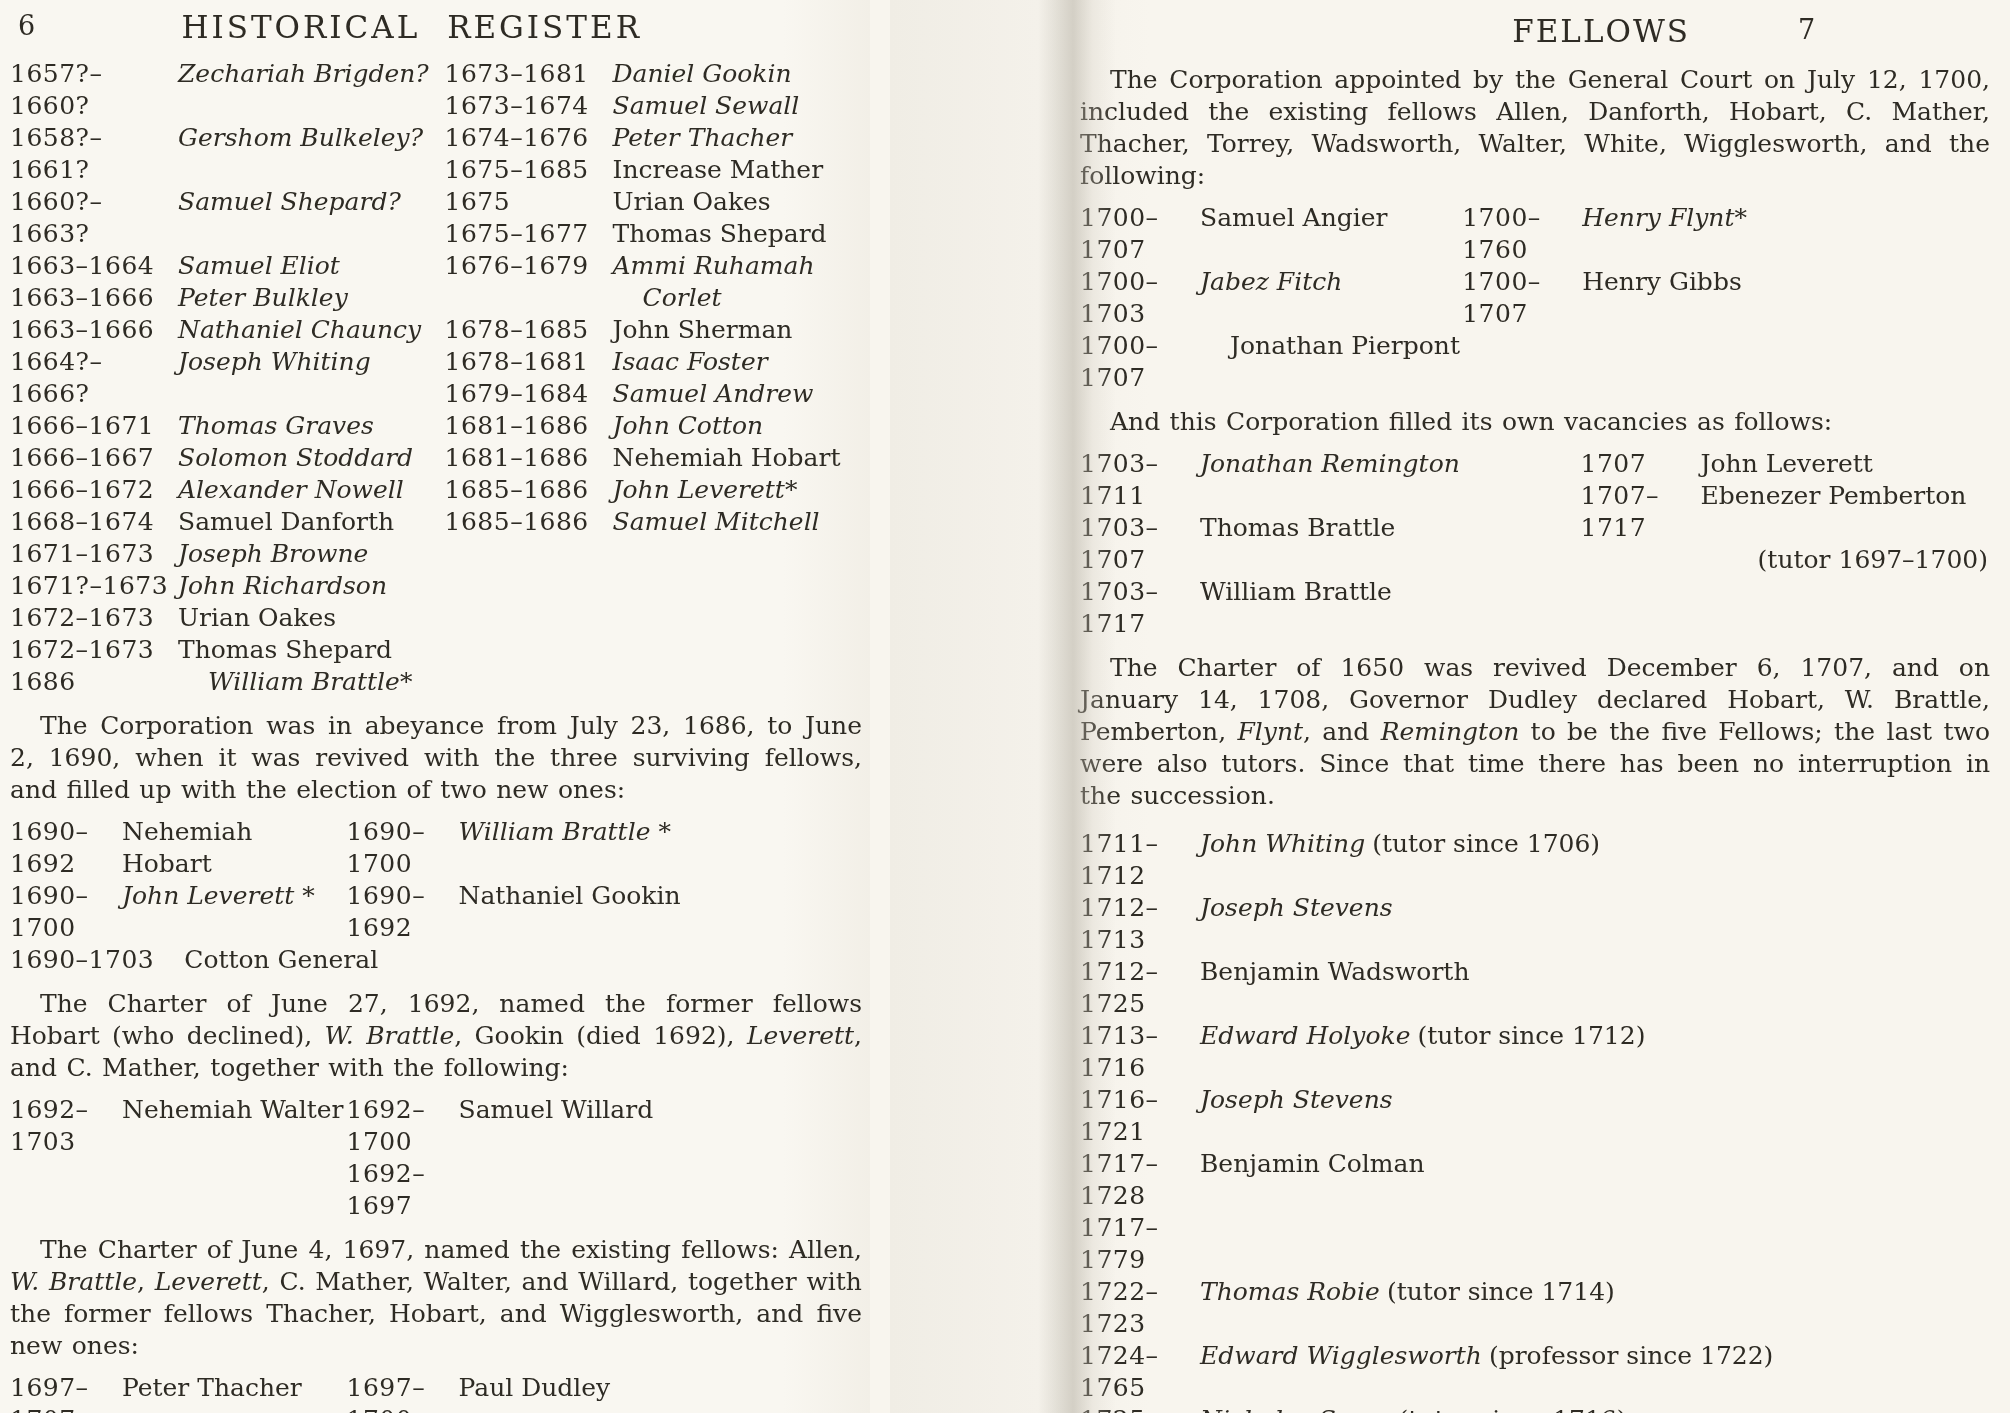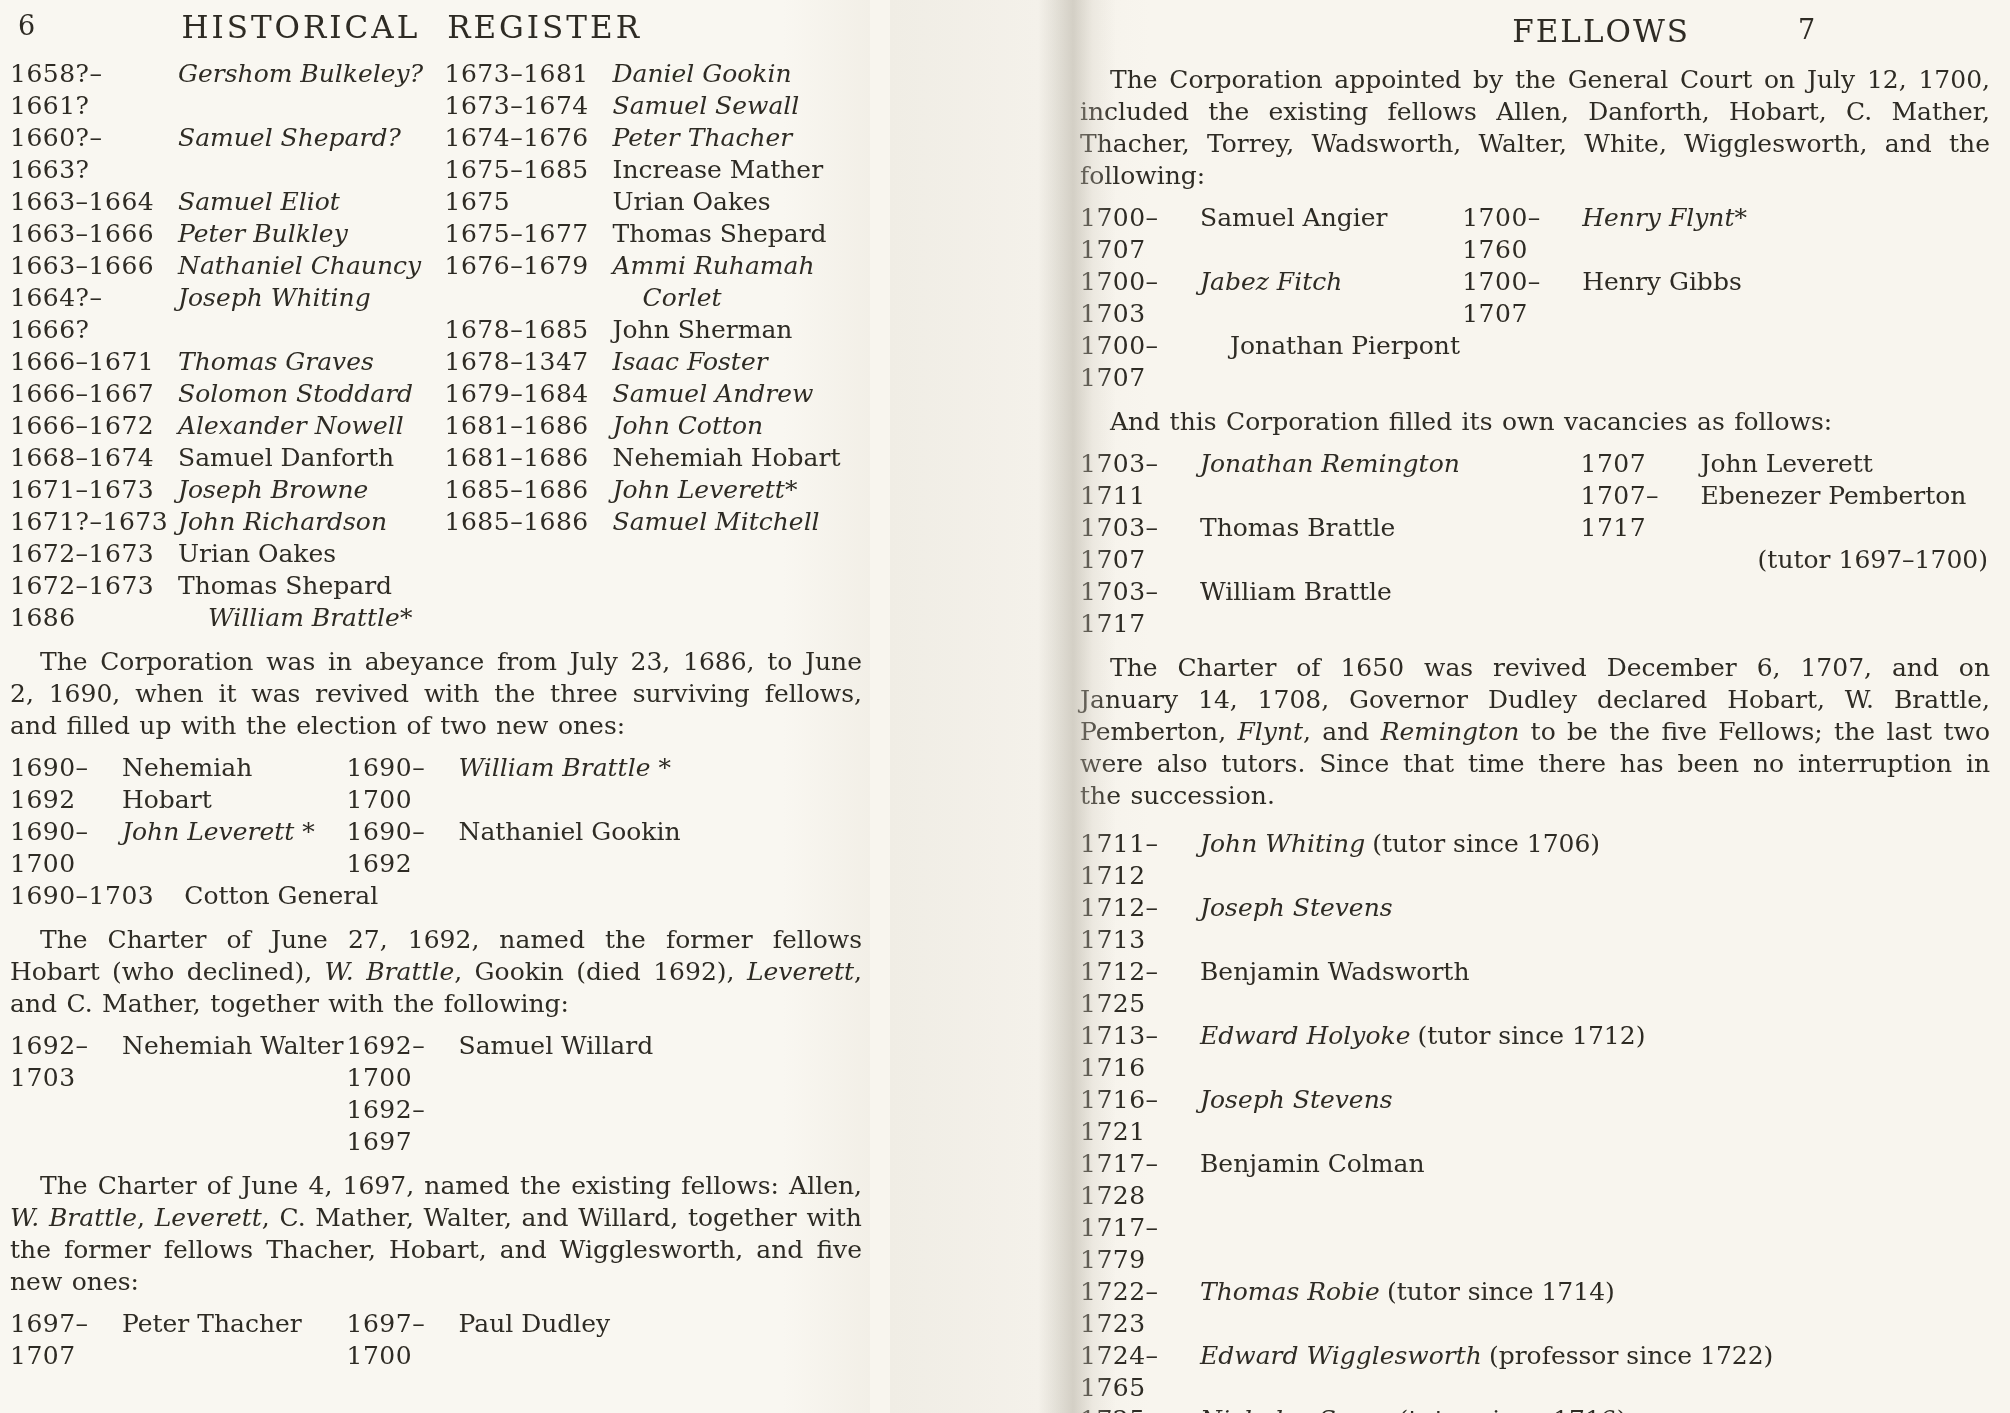--- a/index.html
+++ b/index.html
@@ -67,20 +67,24 @@
 
   <div class="page page-left">
     <div class="pghead">
       <span class="pgnum">6</span>
       <div class="runhead">HISTORICAL REGISTER</div>
     </div>
     <div id="lt1" class="twocol">
         <div class="cols">
           <div class="col col1">
             <div class="entry">
+              <span class="years">1657?–1660?</span>
+              <span class="ename"><span class="it">Zechariah Brigden?</span></span>
+            </div>
+            <div class="entry">
               <span class="years">1658?–1661?</span>
               <span class="ename"><span class="it">Gershom Bulkeley?</span></span>
             </div>
             <div class="entry">
               <span class="years">1660?–1663?</span>
               <span class="ename"><span class="it">Samuel Shepard?</span></span>
             </div>
             <div class="entry">
               <span class="years">1663–1664</span>
               <span class="ename"><span class="it">Samuel Eliot</span></span>
@@ -157,21 +161,21 @@
             </div>
             <div class="entry">
               <span class="years">1676–1679</span>
               <span class="ename"><span class="it">Ammi Ruhamah</span><span class="l2 it">Corlet</span></span>
             </div>
             <div class="entry">
               <span class="years">1678–1685</span>
               <span class="ename"><span>John Sherman</span></span>
             </div>
             <div class="entry">
-              <span class="years">1678–1347</span>
+              <span class="years">1678–1681</span>
               <span class="ename"><span class="it">Isaac Foster</span></span>
             </div>
             <div class="entry">
               <span class="years">1679–1684</span>
               <span class="ename"><span class="it">Samuel Andrew</span></span>
             </div>
             <div class="entry">
               <span class="years">1681–1686</span>
               <span class="ename"><span class="it">John Cotton</span></span>
             </div>

